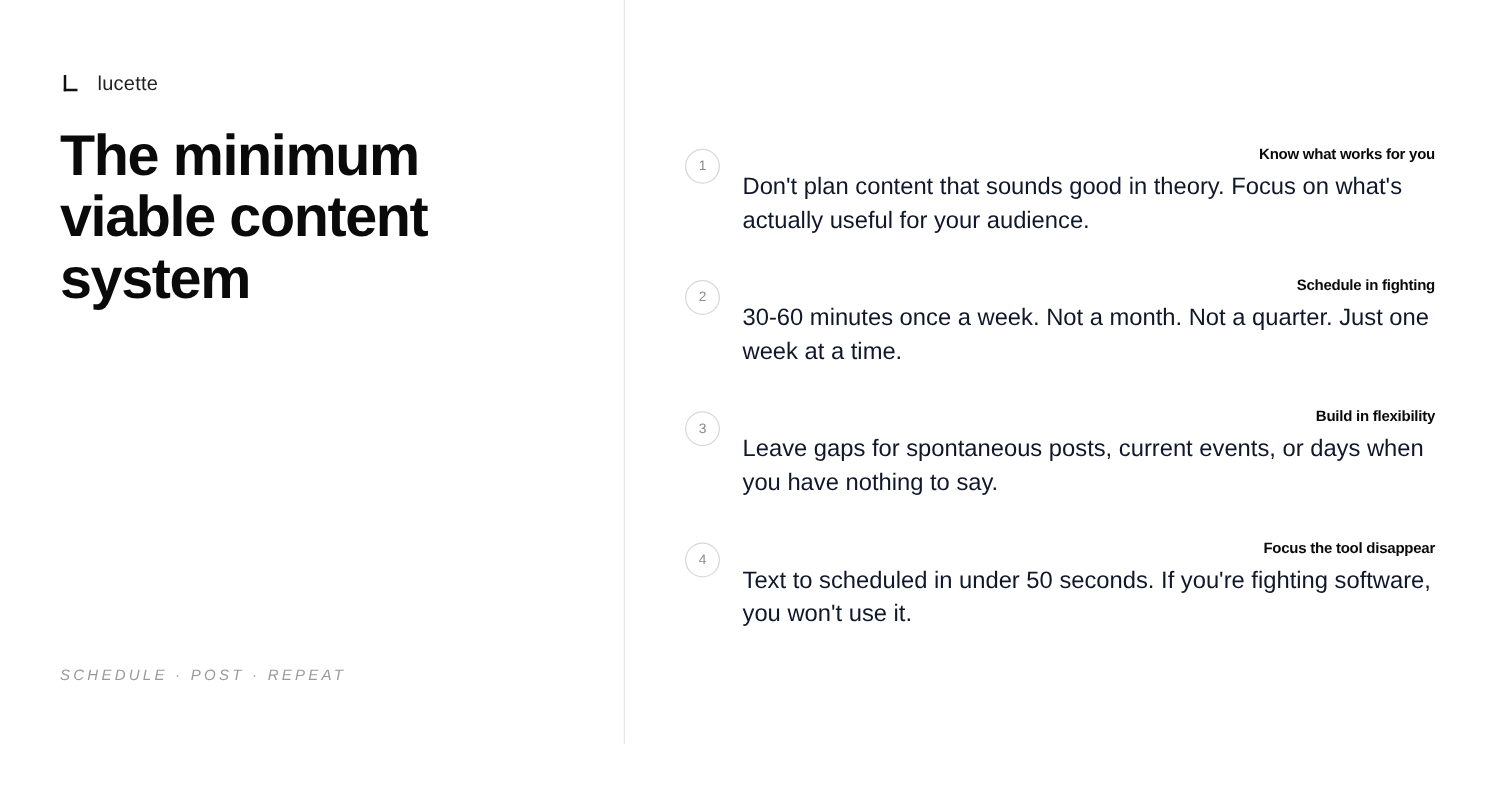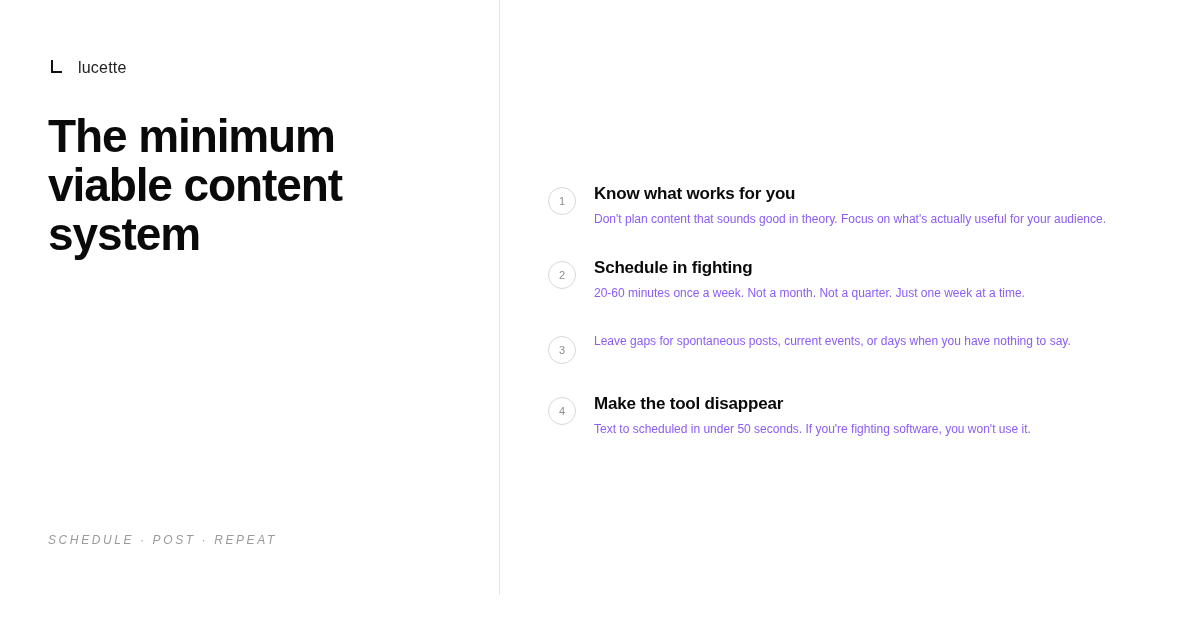--- a/index.html
+++ b/index.html
@@ -59,21 +59,21 @@
     height: 2px;
     background: #111111;
   }
   .brand-name {
     font-size: 16px;
     color: #222222;
     letter-spacing: 0.2px;
   }
 
   .headline {
-    margin-top: 32px;
+    margin-top: 20px;
     font-size: 46px;
     line-height: 1.06;
     font-weight: bold;
     letter-spacing: -1.1px;
     color: #0a0a0a;
     max-width: 380px;
   }
 
   .footer-tag {
     position: absolute;
@@ -119,30 +119,31 @@
     align-items: center;
     justify-content: center;
     margin-top: 3px;
     background: #ffffff;
   }
   .step-body {
     flex: 1 1 auto;
     min-width: 0;
   }
   .step-title {
-    font-size: 17px;
+    font-size: 12px;
     font-weight: bold;
     color: #0a0a0a;
     letter-spacing: -0.2px;
     margin: 0 0 7px 0;
+    text-align: right;
   }
   .step-desc {
-    font-size: 12px;
+    font-size: 19px;
     line-height: 1.42;
-    color: #8b5cf6;
+    color: #0f172a;
     margin: 0;
     max-width: 562px;
   }
 </style>
 </head>
 <body>
 
 <div class="page">
 
   <div class="left">
@@ -168,35 +169,36 @@
         <div class="step-body">
           <div class="step-title">Know what works for you</div>
           <p class="step-desc">Don't plan content that sounds good in theory. Focus on what's actually useful for your audience.</p>
         </div>
       </div>
 
       <div class="step">
         <div class="step-num">2</div>
         <div class="step-body">
           <div class="step-title">Schedule in fighting</div>
-          <p class="step-desc">20-60 minutes once a week. Not a month. Not a quarter. Just one week at a time.</p>
+          <p class="step-desc">30-60 minutes once a week. Not a month. Not a quarter. Just one week at a time.</p>
         </div>
       </div>
 
       <div class="step">
         <div class="step-num">3</div>
         <div class="step-body">
+          <div class="step-title">Build in flexibility</div>
           <p class="step-desc">Leave gaps for spontaneous posts, current events, or days when you have nothing to say.</p>
         </div>
       </div>
 
       <div class="step">
         <div class="step-num">4</div>
         <div class="step-body">
-          <div class="step-title">Make the tool disappear</div>
+          <div class="step-title">Focus the tool disappear</div>
           <p class="step-desc">Text to scheduled in under 50 seconds. If you're fighting software, you won't use it.</p>
         </div>
       </div>
 
     </div>
   </div>
 
 </div>
 
 </body></html>

